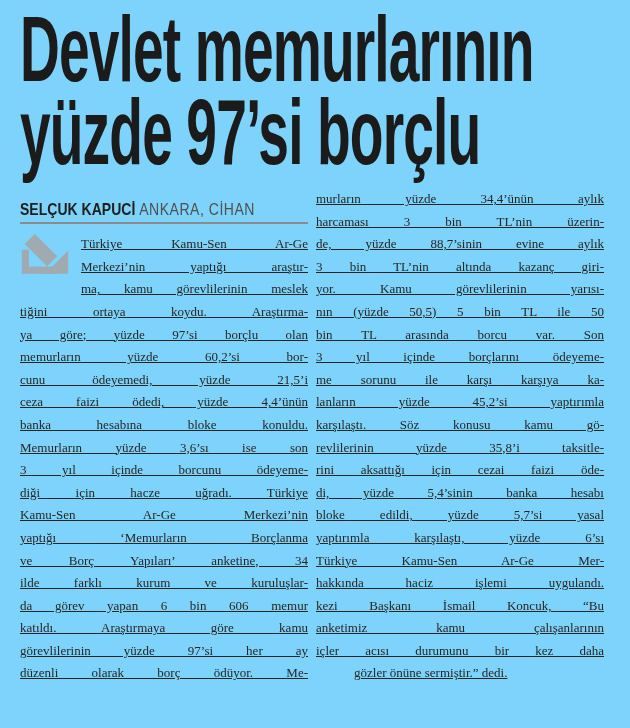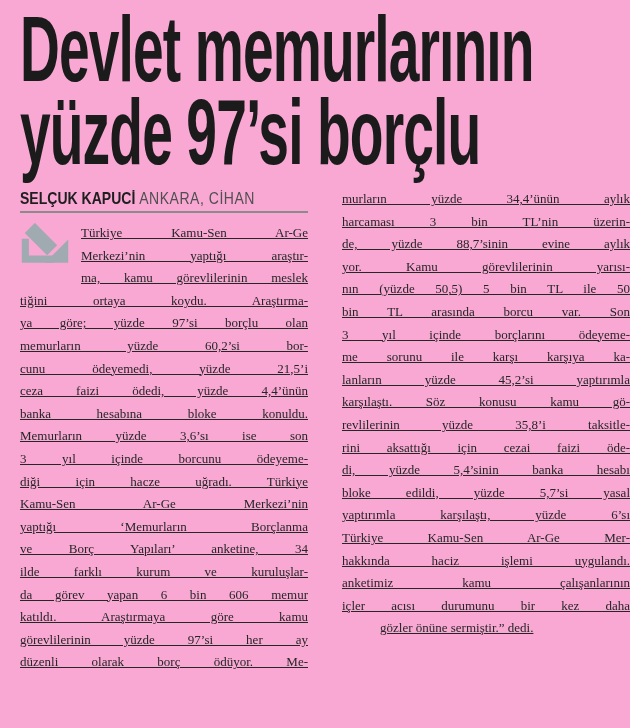--- a/index.html
+++ b/index.html
@@ -7,21 +7,21 @@
     padding: 0;
     background: #ffffff;
   }
   .page {
     position: relative;
     width: 630px;
     height: 728px;
     box-sizing: border-box;
     padding: 8px 4px 0 20px;
     overflow: hidden;
-    background: #f9a8d4;
+    background: #7dd3fc;
     font-family: "Liberation Serif", "DejaVu Serif", serif;
     color: #262626;
   }
   
   .headline {
     margin: 0 0 14px 0;
     color: #1b1b1b;
     font-family: "Liberation Sans", "DejaVu Sans", sans-serif;
     font-weight: 700;
   }
@@ -30,22 +30,22 @@
     font-size: 92px;
     line-height: 83px;
     letter-spacing: -1.5px;
     white-space: nowrap;
     transform: scaleX(0.60);
     transform-origin: 0 50%;
   }
   
   .columns {
     display: flex;
-    gap: 34px;
-    align-items: flex-start;
+    gap: 8px;
+    align-items: flex-end;
   }
   .col {
     width: 288px;
     flex: 0 0 288px;
   }
   
   .byline {
     font-family: "Liberation Sans", "DejaVu Sans", sans-serif;
     font-size: 16.5px;
     line-height: 20px;
@@ -137,34 +137,36 @@
           <div class="tline tline-last">düzenli olarak borç ödüyor. Me-</div>
         </div>
 
     </div>
 
     <div class="col col-right">
       <div class="body-lines" id="right-lines">
           <div class="tline">murların yüzde 34,4’ünün aylık</div>
           <div class="tline">harcaması 3 bin TL’nin üzerin-</div>
           <div class="tline">de, yüzde 88,7’sinin evine aylık</div>
+          <div class="tline">3 bin TL’nin altında kazanç giri-</div>
           <div class="tline">yor. Kamu görevlilerinin yarısı-</div>
           <div class="tline">nın (yüzde 50,5) 5 bin TL ile 50</div>
           <div class="tline">bin TL arasında borcu var. Son</div>
           <div class="tline">3 yıl içinde borçlarını ödeyeme-</div>
           <div class="tline">me sorunu ile karşı karşıya ka-</div>
           <div class="tline">lanların yüzde 45,2’si yaptırımla</div>
           <div class="tline">karşılaştı. Söz konusu kamu gö-</div>
           <div class="tline">revlilerinin yüzde 35,8’i taksitle-</div>
           <div class="tline">rini aksattığı için cezai faizi öde-</div>
           <div class="tline">di, yüzde 5,4’sinin banka hesabı</div>
           <div class="tline">bloke edildi, yüzde 5,7’si yasal</div>
           <div class="tline">yaptırımla karşılaştı, yüzde 6’sı</div>
           <div class="tline">Türkiye Kamu-Sen Ar-Ge Mer-</div>
           <div class="tline">hakkında haciz işlemi uygulandı.</div>
+          <div class="tline">kezi Başkanı İsmail Koncuk, “Bu</div>
           <div class="tline">anketimiz kamu çalışanlarının</div>
           <div class="tline">içler acısı durumunu bir kez daha</div>
           <div class="tline tline-last">gözler önüne sermiştir.” dedi.</div>
         </div>
     </div>
 
   </div>
 </div>
 
 </body></html>

